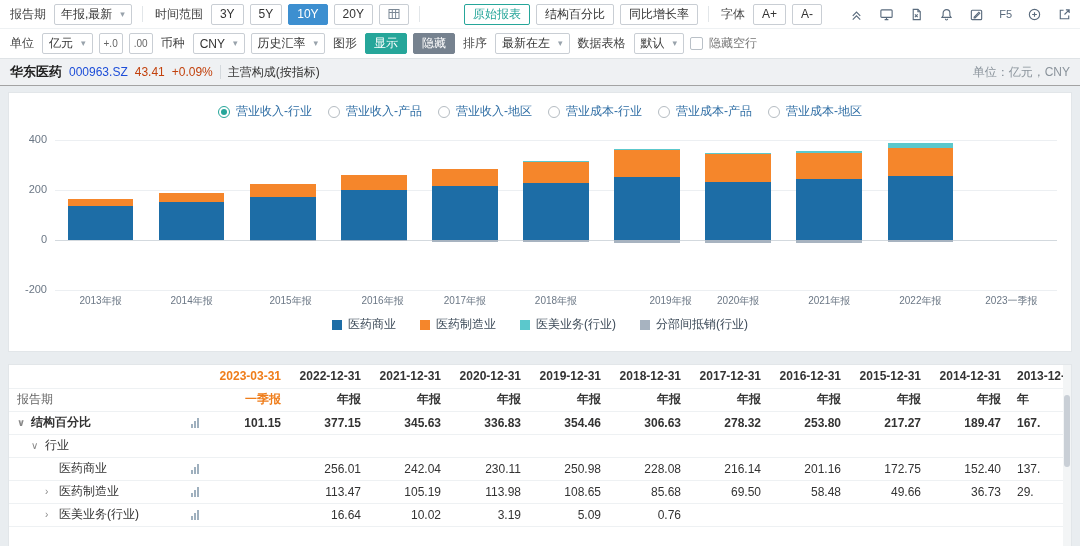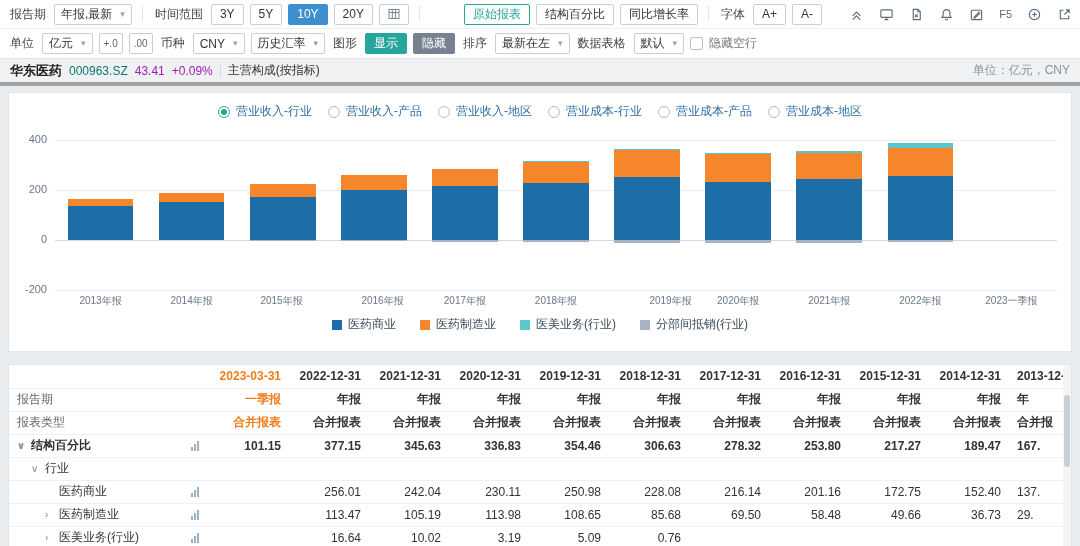--- a/index.html
+++ b/index.html
@@ -24,24 +24,24 @@
   .btn.teal { background:#26a69a; border-color:#26a69a; color:#fff; }
   .btn.gray { background:#76828f; border-color:#76828f; color:#fff; }
   .sep { width:1px; height:16px; background:#e2e6e9; margin:0 4px; flex:none; }
   .icons { margin-left:auto; display:flex; align-items:center; gap:15px; color:#5a6b7d; }
   .ticon { display:inline-flex; cursor:pointer; }
   .ticon svg { width:15px; height:15px; stroke:#5a6b7d; fill:none; stroke-width:1.2; }
   .f5 { font-size:11px; color:#5a6b7d; cursor:pointer; }
   .chk { width:13px; height:13px; border:1px solid #b9c0c7; border-radius:2px; background:#fff; display:inline-block; cursor:pointer; }
   .chk-lbl { color:#777; }
   
-  .stockbar { height:27px; background:#eff1f3; border-bottom:4px solid #a3a3a3; display:flex; align-items:center; padding:0 10px; gap:7px; }
+  .stockbar { height:27px; background:#eff1f3; border-bottom:1px solid #a3a3a3; display:flex; align-items:center; padding:0 10px; gap:7px; }
   .stock-name { font-weight:bold; font-size:13px; color:#222; }
-  .stock-code { color:#0f766e; }
-  .red { color:#a21caf; }
+  .stock-code { color:#1d4ed8; }
+  .red { color:#c2410c; }
   .vbar { width:1px; height:14px; background:#d4d9dd; }
   .right-note { margin-left:auto; color:#8a939b; }
   
   .chart-card { background:#fff; margin:6px 8px 0 8px; border:1px solid #e2e6e9; height:260px; position:relative; }
   .radio-row { display:flex; justify-content:center; gap:16px; padding-top:10px; }
   .radio-item { display:inline-flex; align-items:center; gap:6px; cursor:pointer; }
   .radio { width:12px; height:12px; border:1px solid #b5bcc2; border-radius:50%; position:relative; background:#fff; flex:none; }
   .radio.sel { border-color:#26a69a; }
   .radio.sel::after { content:""; position:absolute; inset:2px; border-radius:50%; background:#26a69a; }
   .radio-lbl { color:#2e6da4; }
@@ -231,21 +231,21 @@
       <span class="ytick" style="top: 107px;">0</span>
       <div class="grid" style="top: 164px;"></div>
       <span class="ytick" style="top: 157px;">-200</span>
       <span class="xtick" style="left: 46px; width: 91.0909px;">2013年报</span>
       <div class="bar" style="left: 58.7527px; width: 65.5855px; top: 79.75px; height: 34.25px; background: rgb(29, 109, 166);"></div>
       <div class="bar" style="left: 58.7527px; width: 65.5855px; top: 72.5px; height: 7.25px; background: rgb(245, 134, 43);"></div>
       <span class="xtick" style="left: 137.091px; width: 91.0909px;">2014年报</span>
       <div class="bar" style="left: 149.844px; width: 65.5855px; top: 75.9px; height: 38.1px; background: rgb(29, 109, 166);"></div>
       <div class="bar" style="left: 149.844px; width: 65.5855px; top: 66.7175px; height: 9.1825px; background: rgb(245, 134, 43);"></div>
       <div class="bar" style="left: 149.844px; width: 65.5855px; top: 66.6425px; height: 0.075px; background: rgb(167, 179, 192);"></div>
-      <span class="xtick" style="left: 227px; width: 91.0909px;">2015年报</span>
+      <span class="xtick" style="left: 236px; width: 91.0909px;">2015年报</span>
       <div class="bar" style="left: 240.935px; width: 65.5855px; top: 70.8125px; height: 43.1875px; background: rgb(29, 109, 166);"></div>
       <div class="bar" style="left: 240.935px; width: 65.5855px; top: 58.3975px; height: 12.415px; background: rgb(245, 134, 43);"></div>
       <div class="bar" style="left: 240.935px; width: 65.5855px; top: 114px; height: 1.275px; background: rgb(167, 179, 192);"></div>
       <span class="xtick" style="left: 328px; width: 91.0909px;">2016年报</span>
       <div class="bar" style="left: 332.025px; width: 65.5855px; top: 63.71px; height: 50.29px; background: rgb(29, 109, 166);"></div>
       <div class="bar" style="left: 332.025px; width: 65.5855px; top: 49.09px; height: 14.62px; background: rgb(245, 134, 43);"></div>
       <div class="bar" style="left: 332.025px; width: 65.5855px; top: 114px; height: 1.45px; background: rgb(167, 179, 192);"></div>
       <span class="xtick" style="left: 410.364px; width: 91.0909px;">2017年报</span>
       <div class="bar" style="left: 423.116px; width: 65.5855px; top: 59.965px; height: 54.035px; background: rgb(29, 109, 166);"></div>
       <div class="bar" style="left: 423.116px; width: 65.5855px; top: 42.59px; height: 17.375px; background: rgb(245, 134, 43);"></div>
@@ -335,34 +335,20 @@
           <th class="num sub">年报</th>
           <th class="num sub">年报</th>
           <th class="num sub">年报</th>
           <th class="num sub">年报</th>
           <th class="num sub">年报</th>
           <th class="num sub">年报</th>
           <th class="num sub">年报</th>
           <th class="num sub">年报</th>
           <th class="num sub cut">年</th>
         </tr>
-        <tr>
-          <th class="labelcol sub">报表类型</th>
-          <th class="num sub orange">合并报表</th>
-          <th class="num sub">合并报表</th>
-          <th class="num sub">合并报表</th>
-          <th class="num sub">合并报表</th>
-          <th class="num sub">合并报表</th>
-          <th class="num sub">合并报表</th>
-          <th class="num sub">合并报表</th>
-          <th class="num sub">合并报表</th>
-          <th class="num sub">合并报表</th>
-          <th class="num sub">合并报表</th>
-          <th class="num sub cut">合并报</th>
-        </tr>
       </thead>
       <tbody>
         <tr>
           <td class="labelcol b">
             <span class="cellflex" style="padding-left:0px">
               <span class="arr">∨</span>
               <span class="rl">结构百分比</span>
               <span class="mini-bars">
                 <i></i>
                 <i></i>

